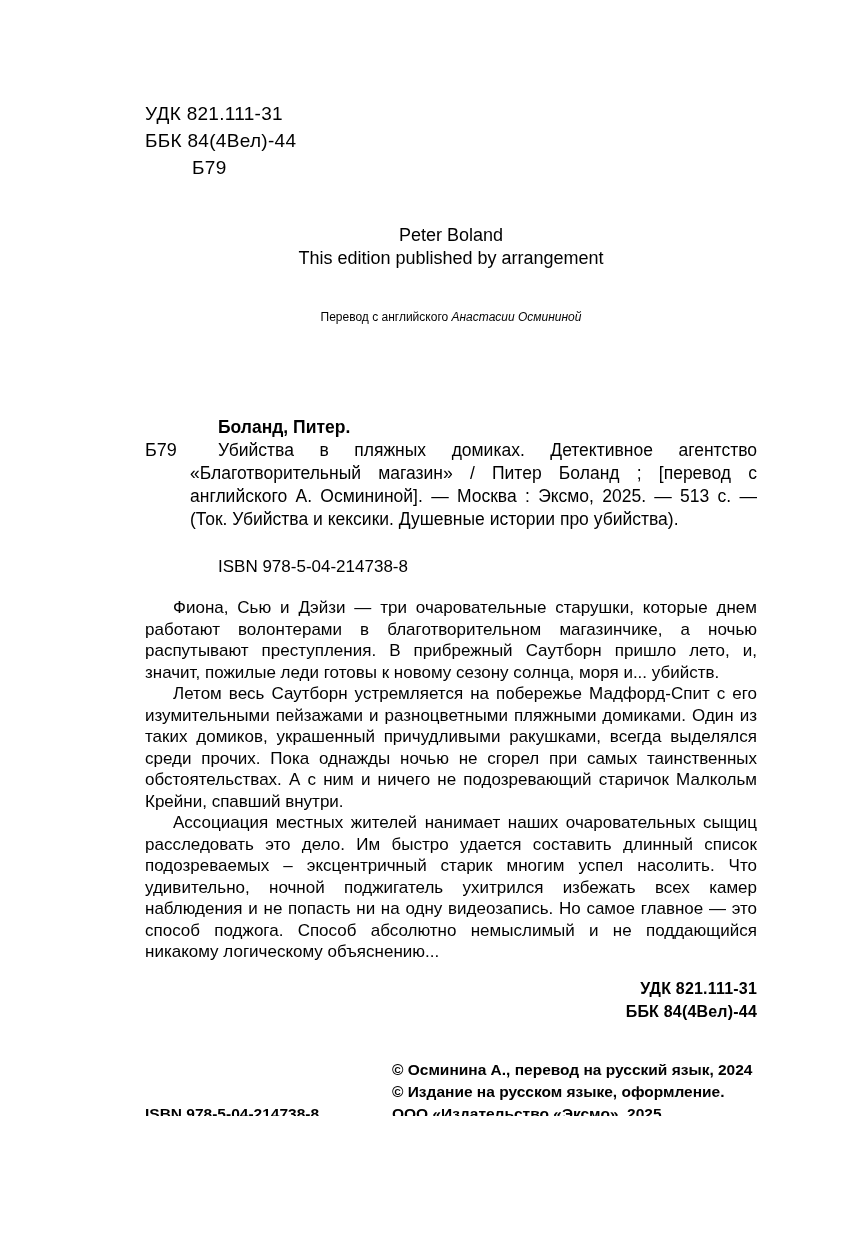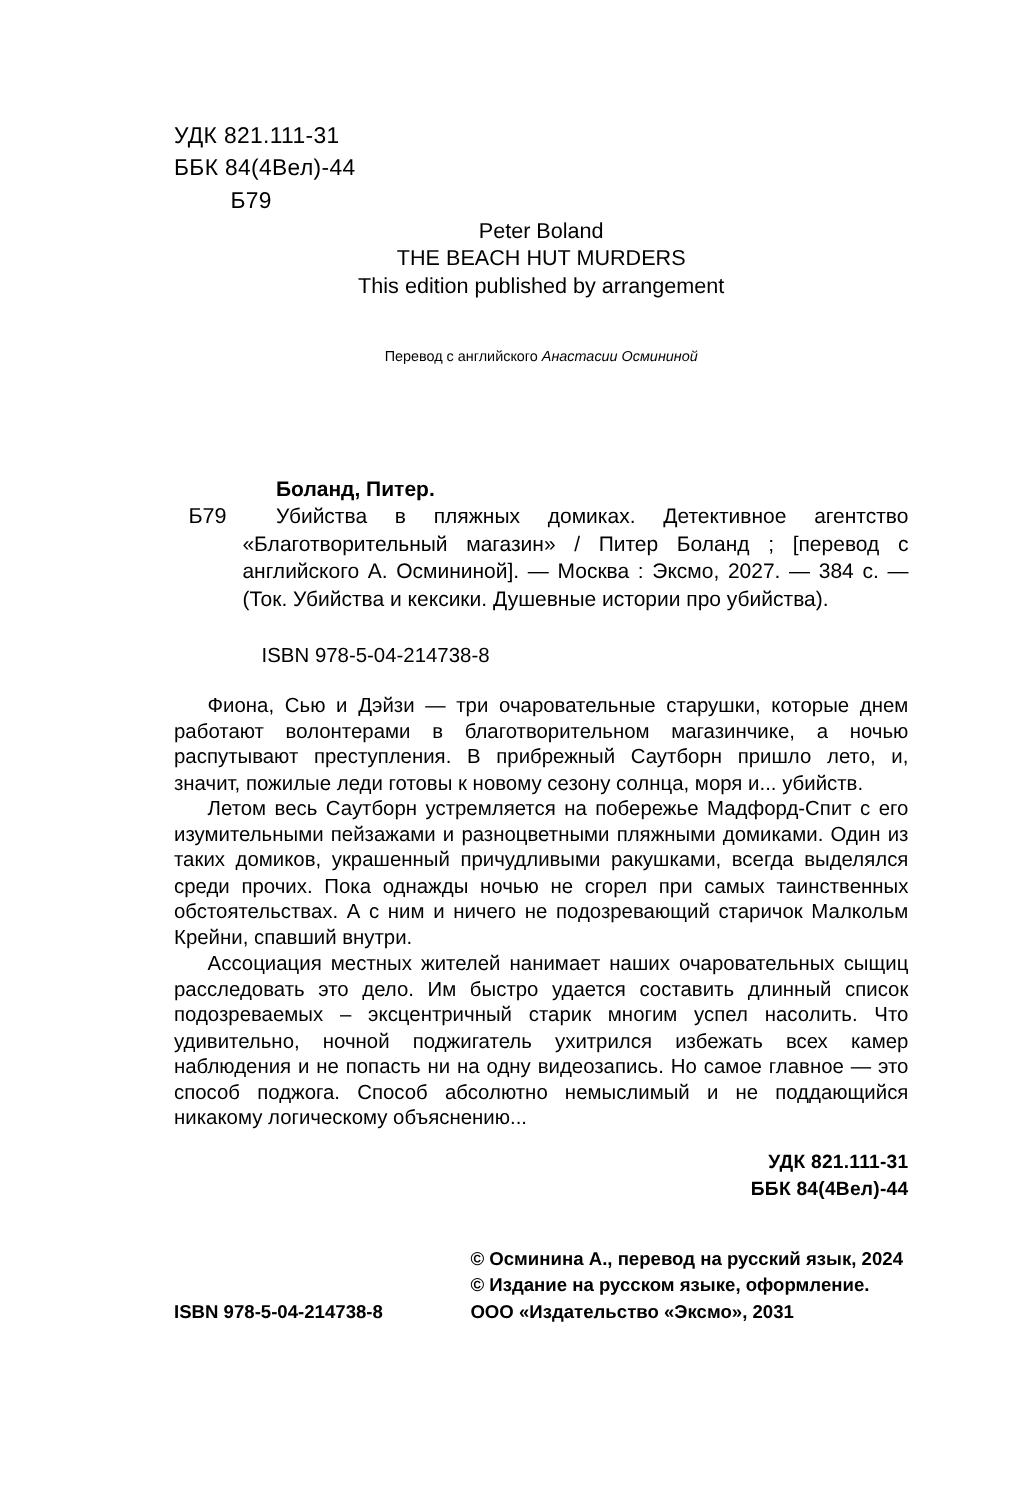--- a/index.html
+++ b/index.html
@@ -14,33 +14,33 @@
     padding: 100px 87px 0 145px;
     overflow: hidden;
   }
   .top-codes {
     font-size: 19px;
     line-height: 27px;
     letter-spacing: 0.3px;
   }
   .top-codes .indent1 { padding-left: 47px; }
   .orig-block {
+    margin-top: 43px;
     text-align: center;
     font-size: 18px;
     line-height: 23px;
   }
   .translation-line {
     margin-top: 40px;
     text-align: center;
     font-size: 12px;
   }
   .translation-line .ital { font-style: italic; }
   .biblio {
     margin-top: 92px;
-    margin-left: 12px;
   }
   .biblio-author {
     margin-left: 45px;
     text-indent: 28px;
     font-weight: bold;
     font-size: 17.5px;
     line-height: 23px;
   }
   .biblio-entry-wrap {
     position: relative;
@@ -97,51 +97,50 @@
 <div class="page">
 
   <div class="top-codes">
     <div>УДК 821.111-31</div>
     <div>ББК 84(4Вел)-44</div>
     <div class="indent1">Б79</div>
   </div>
 
   <div class="orig-block">
     <div>Peter Boland</div>
-    <div>THE BEACH HUT MURDERS</div>
     <div>This edition published by arrangement</div>
   </div>
 
   <div class="translation-line">
     <span>Перевод с английского </span><span class="ital">Анастасии Осмининой</span>
   </div>
 
   <div class="biblio">
     <div class="biblio-author">Боланд, Питер.</div>
     <div class="biblio-entry-wrap">
       <span class="biblio-code">Б79</span>
-      <p class="biblio-entry">Убийства в пляжных домиках. Детективное агентство «Благотворительный магазин» / Питер Боланд ; [перевод с английского А. Осмининой]. — Москва : Эксмо, 2027. — 384 с. — (Ток. Убийства и кексики. Душевные истории про убийства).</p>
+      <p class="biblio-entry">Убийства в пляжных домиках. Детективное агентство «Благотворительный магазин» / Питер Боланд ; [перевод с английского А. Осмининой]. — Москва : Эксмо, 2025. — 513 с. — (Ток. Убийства и кексики. Душевные истории про убийства).</p>
     </div>
   </div>
 
   <div class="isbn-mid">ISBN 978-5-04-214738-8</div>
 
   <div class="annotation">
     <p>Фиона, Сью и Дэйзи — три очаровательные старушки, которые днем работают волонтерами в благотворительном магазинчике, а ночью распутывают преступления. В прибрежный Саутборн пришло лето, и, значит, пожилые леди готовы к новому сезону солнца, моря и... убийств.</p>
     <p>Летом весь Саутборн устремляется на побережье Мадфорд-Спит с его изумительными пейзажами и разноцветными пляжными домиками. Один из таких домиков, украшенный причудливыми ракушками, всегда выделялся среди прочих. Пока однажды ночью не сгорел при самых таинственных обстоятельствах. А с ним и ничего не подозревающий старичок Малкольм Крейни, спавший внутри.</p>
     <p>Ассоциация местных жителей нанимает наших очаровательных сыщиц расследовать это дело. Им быстро удается составить длинный список подозреваемых – эксцентричный старик многим успел насолить. Что удивительно, ночной поджигатель ухитрился избежать всех камер наблюдения и не попасть ни на одну видеозапись. Но самое главное — это способ поджога. Способ абсолютно немыслимый и не поддающийся никакому логическому объяснению...</p>
   </div>
 
   <div class="codes-right">
     <div>УДК 821.111-31</div>
     <div>ББК 84(4Вел)-44</div>
   </div>
 
   <div class="bottom-block">
     <div class="bottom-right-col">
       <div>© Осминина А., перевод на русский язык, 2024</div>
       <div>© Издание на русском языке, оформление.</div>
-      <div class="pub-line">ООО «Издательство «Эксмо», 2031</div>
+      <div class="pub-line">ООО «Издательство «Эксмо», 2025</div>
     </div>
     <div class="isbn-bottom">ISBN 978-5-04-214738-8</div>
   </div>
 
 </div>
 
 </body></html>

